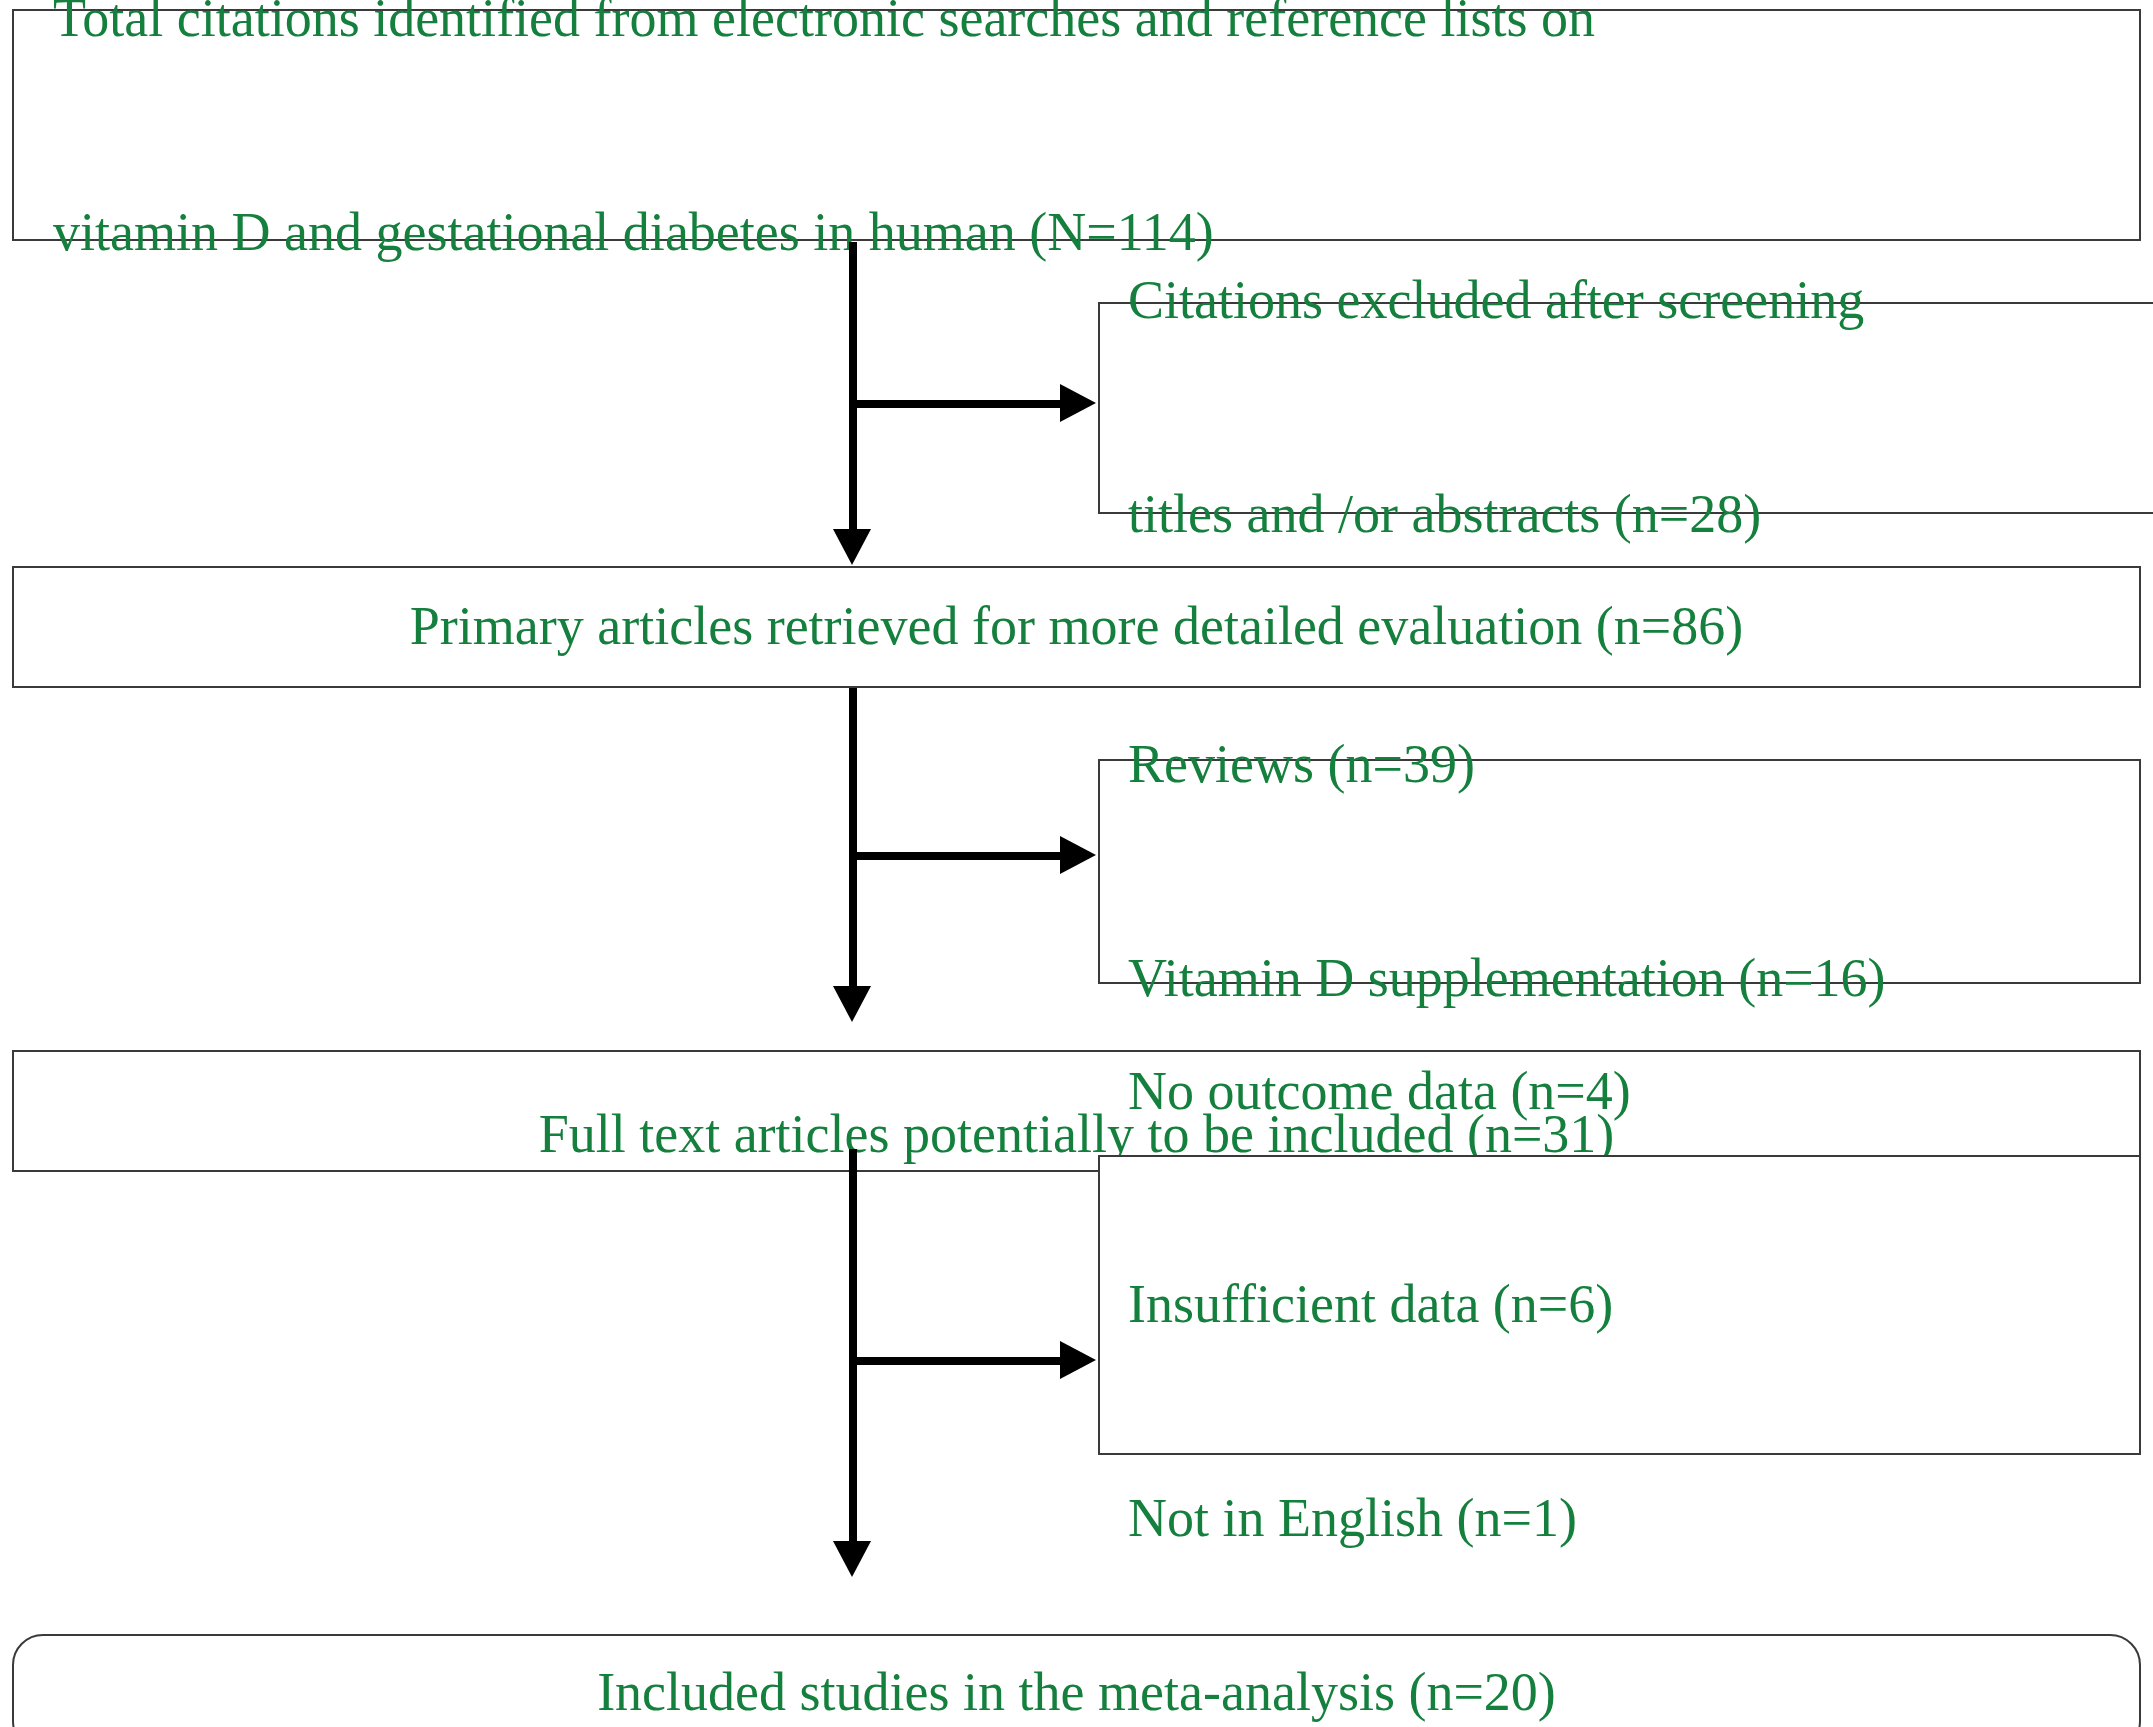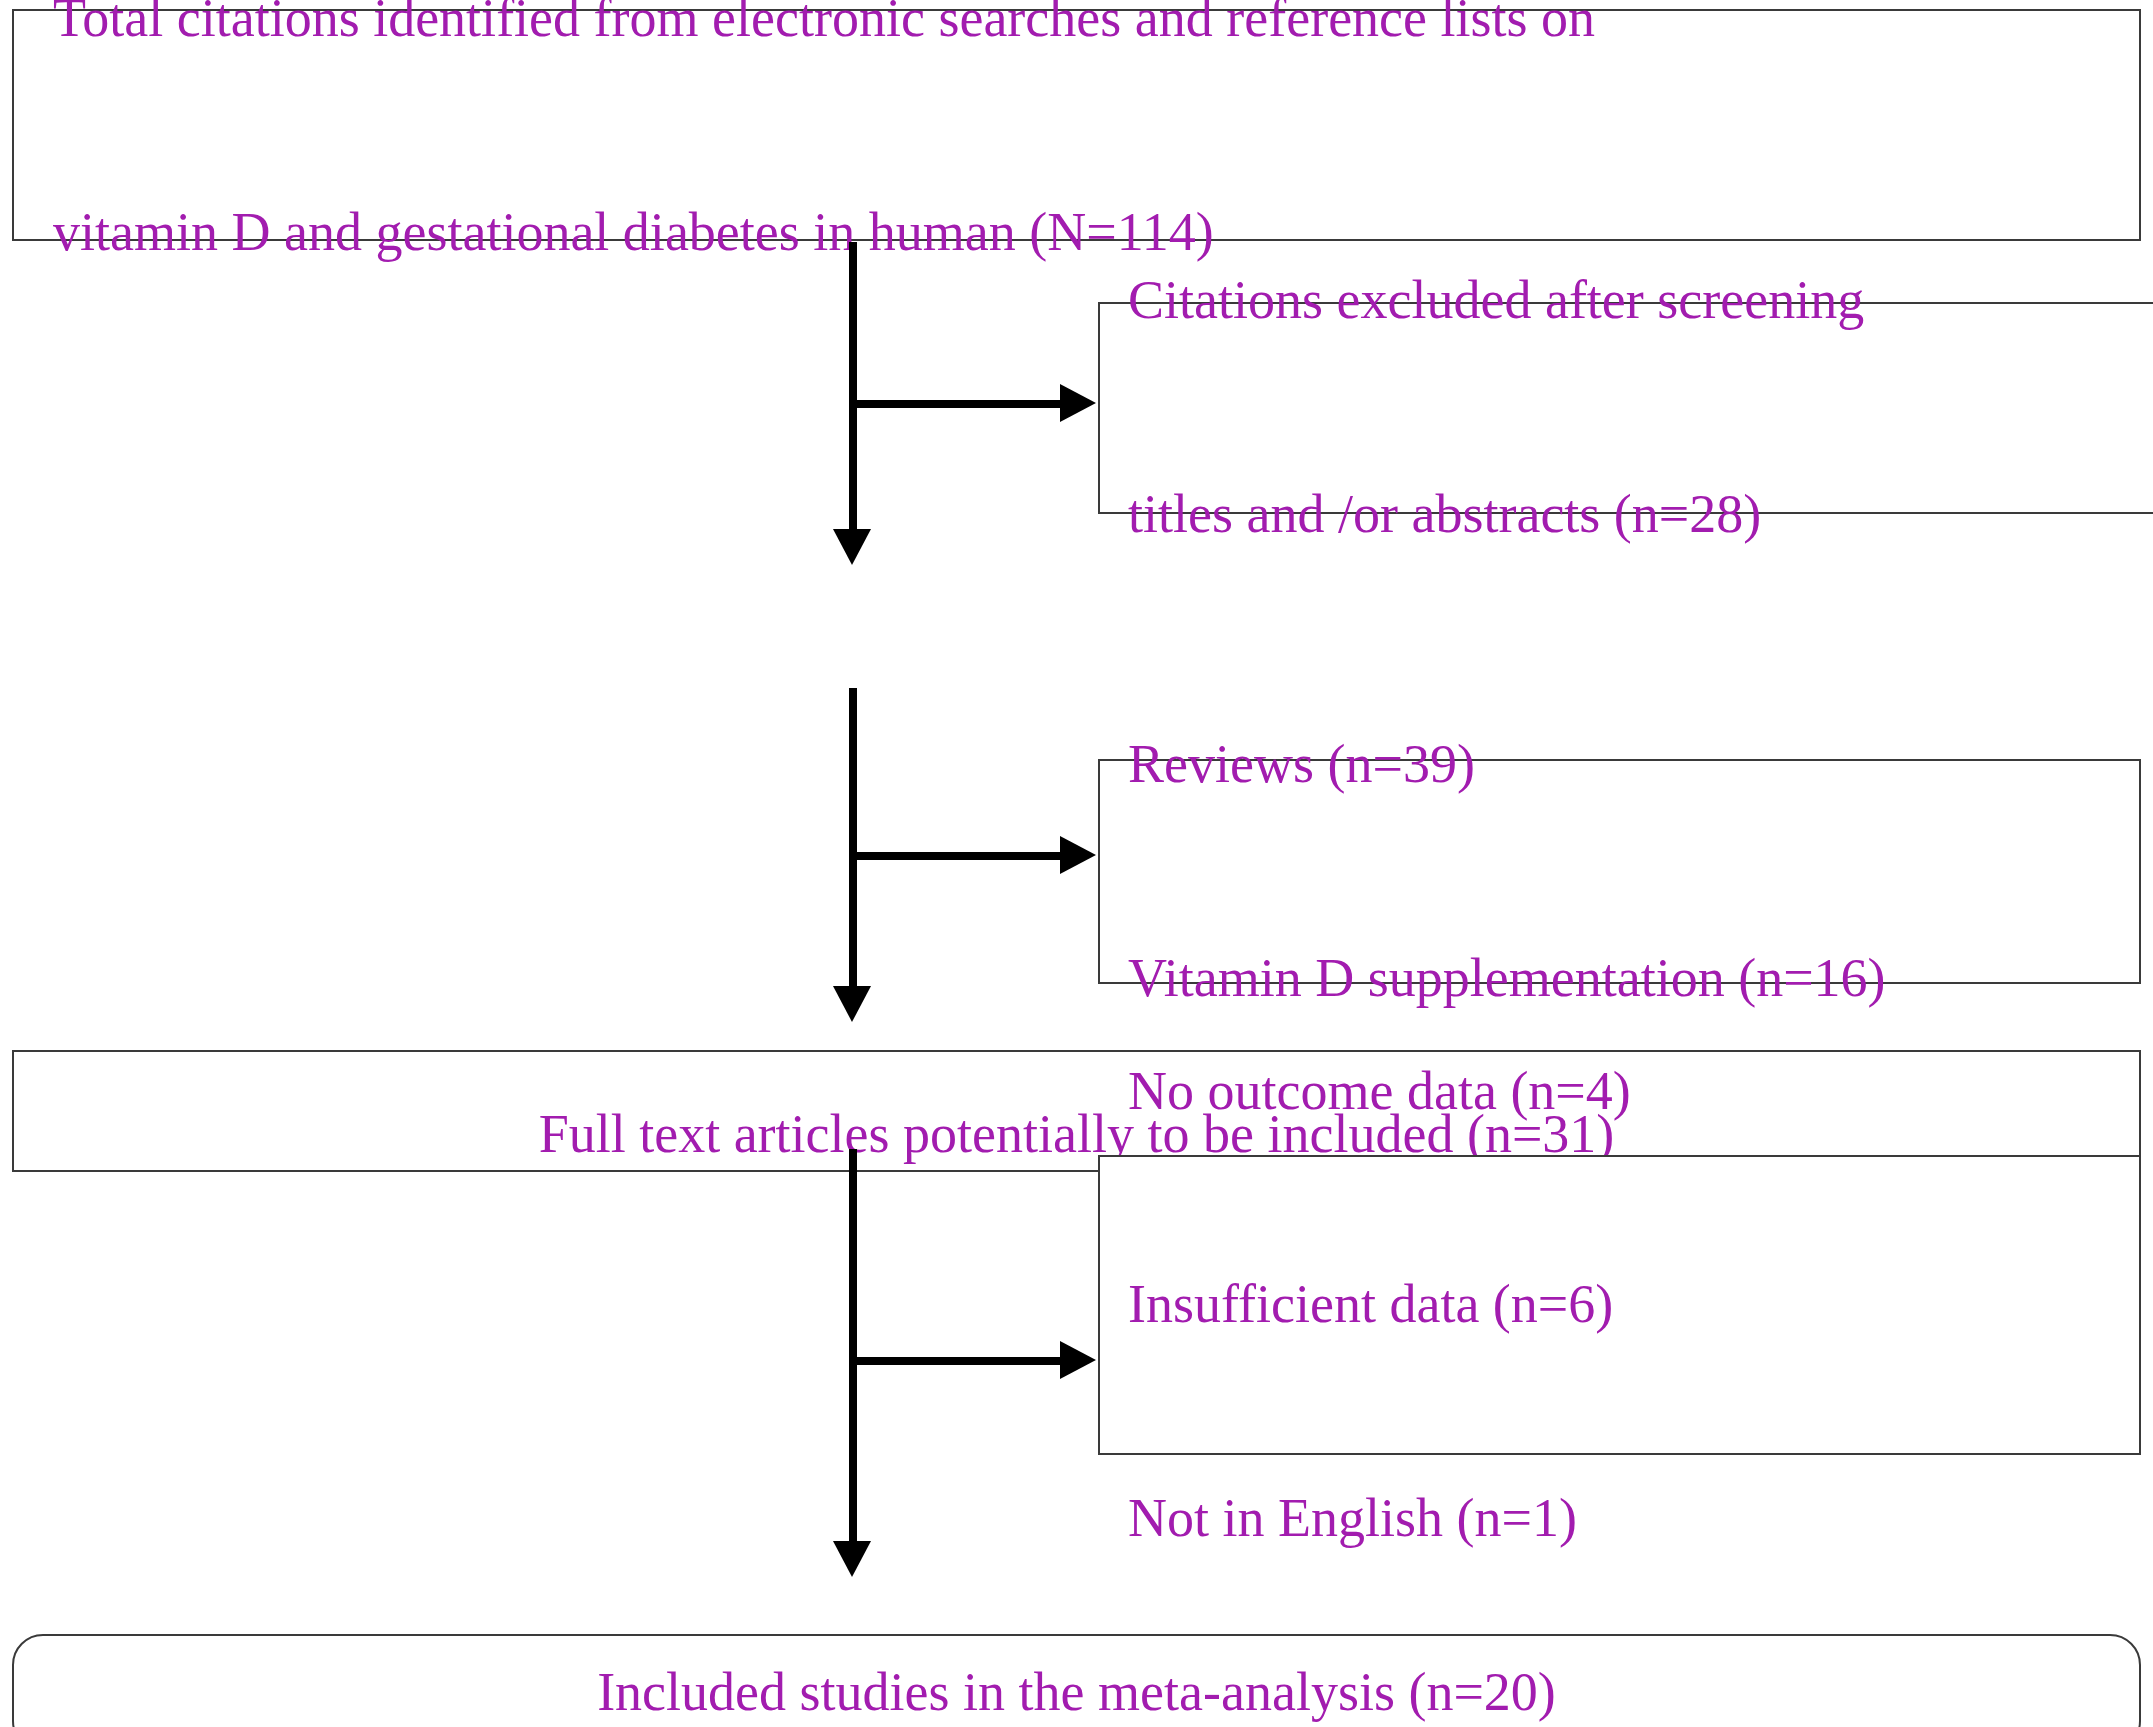--- a/index.html
+++ b/index.html
@@ -7,21 +7,21 @@
     margin: 0;
     padding: 0;
     background: #ffffff;
   }
   #stage {
     position: relative;
     width: 2153px;
     height: 1728px;
     background: #ffffff;
     font-family: "Liberation Serif", "DejaVu Serif", serif;
-    color: #a21caf;
+    color: #15803d;
     overflow: hidden;
   }
 
   
   .flow-box {
     position: absolute;
     box-sizing: border-box;
     border: 2.8px solid #3a3a3a;
     background: #ffffff;
     display: flex;
@@ -89,20 +89,23 @@
   <div class="h-line" style="left:849px; top:400px; width:214px;"></div>
   <div class="arrow-right" style="left:1060px; top:384px;"></div>
 
   <div class="flow-box side" style="left:1098px; top:302px; width:1203px; height:212px;">
     <div class="box-text left-align">
       <div>Citations excluded after screening</div>
       <div>titles and /or abstracts (n=28)</div>
     </div>
   </div>
 
+  <div class="flow-box main" style="left:12px; top:566px; width:2129px; height:122px;">
+    <div class="box-text center-align">Primary articles retrieved for more detailed evaluation (n=86)</div>
+  </div>
 
   <div class="v-line" style="left:849px; top:688px; height:304px;"></div>
   <div class="arrow-down" style="left:833px; top:986px;"></div>
 
   <div class="h-line" style="left:849px; top:852px; width:214px;"></div>
   <div class="arrow-right" style="left:1060px; top:836px;"></div>
 
   <div class="flow-box side" style="left:1098px; top:744px; width:1043px; height:225px;margin-top:15px;">
     <div class="box-text left-align">
       <div>Reviews (n=39)</div>

